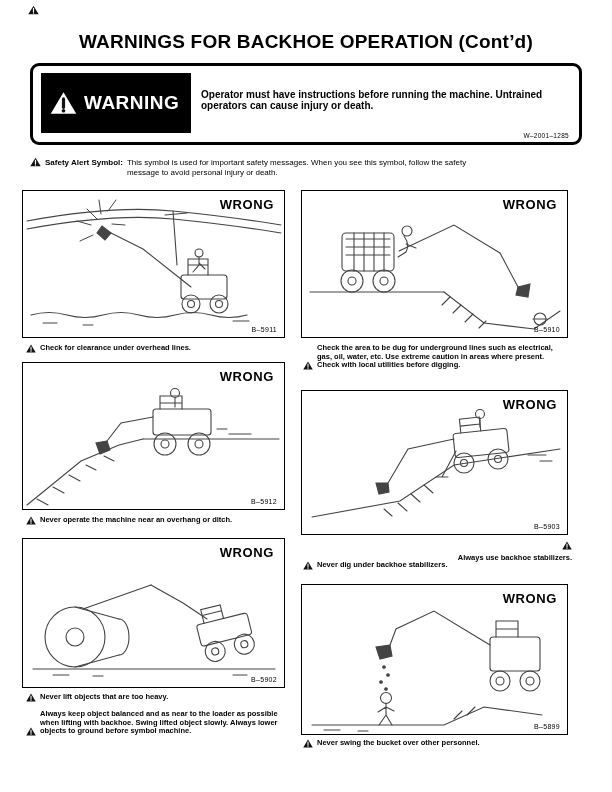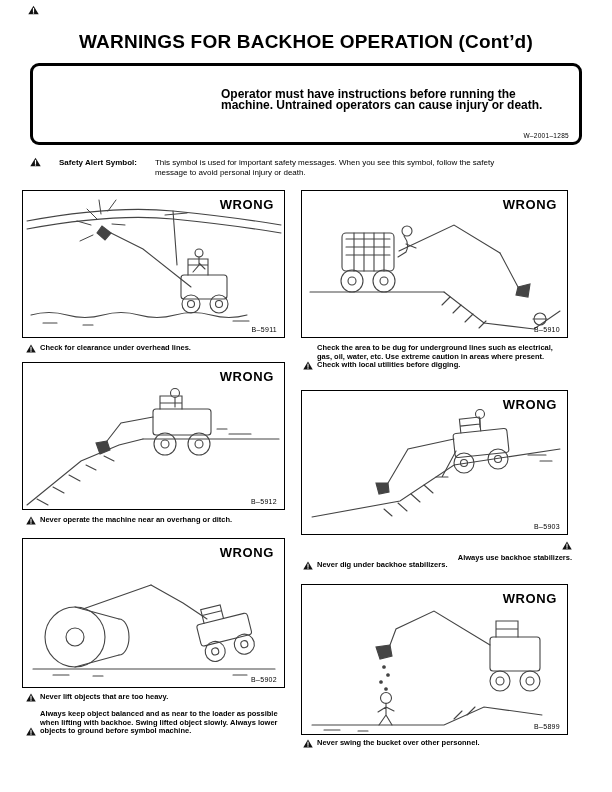--- a/index.html
+++ b/index.html
@@ -22,26 +22,26 @@
     left:30px; top:63px; width:552px; height:82px;
     border:3px solid #000; border-radius:9px; background:#fff;
   }
   .banner-black {
     position:absolute; left:8px; top:7px; width:150px; height:60px;
     background:#000; display:flex; align-items:center; gap:7px; padding-left:9px;
   }
   .banner-label { color:#fff; font-size:19px; font-weight:bold; letter-spacing:0.5px; }
   .banner-text {
     position:absolute; left:168px; top:23px; width:345px;
-    font-size:12px; font-weight:bold; line-height:11px;margin-left:20px;
+    font-size:10px; font-weight:bold; line-height:11px;
   }
   .banner-code { position:absolute; right:10px; bottom:3px; font-size:6.5px; letter-spacing:0.3px; }
 
   
-  .safety-row { left:30px; top:157px; width:552px; display:flex; gap:18px; align-items:flex-start; }
+  .safety-row { left:30px; top:157px; width:552px; display:flex; gap:4px; align-items:flex-start; }
   .safety-label { font-size:8px; font-weight:bold; white-space:nowrap; padding-top:1px; }
   .safety-text { font-size:8px; width:352px; line-height:9.5px; padding-top:1px; }
 
   
   .fig-card { background:#fff; border:1.2px solid #000;text-align:right; }
   .fig-card .art { position:absolute; left:0; top:0; width:100%; height:100%; }
   .wrong { position:absolute; top:6px; right:10px; font-size:13px; font-weight:bold; letter-spacing:0.6px; }
   .fig-num { position:absolute; bottom:4px; right:7px; font-size:7px; letter-spacing:0.3px; }
 
   
@@ -71,20 +71,26 @@
 
 <div class="page">
 
   <svg class="abs tri-corner" style="left:28px; top:5px;">
       <use href="#warn-tri"></use>
     </svg>
 
   <h1 class="abs page-title">WARNINGS FOR BACKHOE OPERATION (Cont’d)</h1>
 
   <div class="abs banner">
+    <div class="banner-black">
+      <svg class="tri-banner">
+          <use href="#warn-tri-inv"></use>
+        </svg>
+      <span class="banner-label">WARNING</span>
+    </div>
     <div class="banner-text">Operator must have instructions before running the machine. Untrained operators can cause injury or death.</div>
     <div class="banner-code">W–2001–1285</div>
   </div>
 
   <div class="abs safety-row">
     <svg class="tri-small" style="width:11px;height:10px;">
         <use href="#warn-tri"></use>
       </svg>
     <span class="safety-label">Safety Alert Symbol:</span>
     <span class="safety-text">This symbol is used for important safety messages. When you see this symbol, follow the safety message to avoid personal injury or death.</span>

